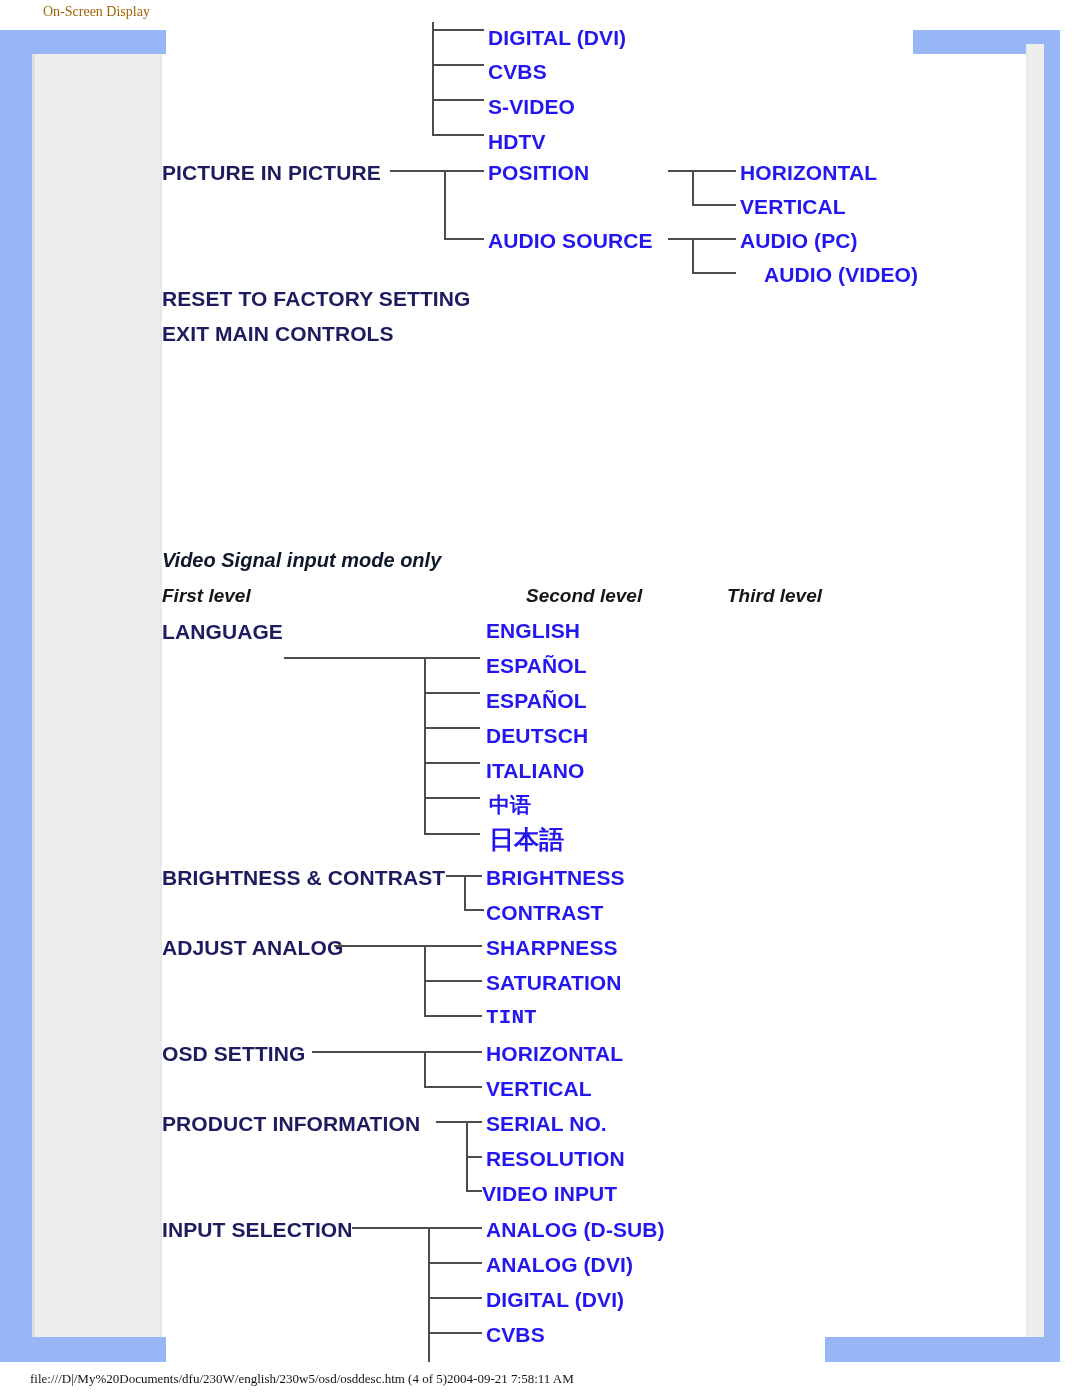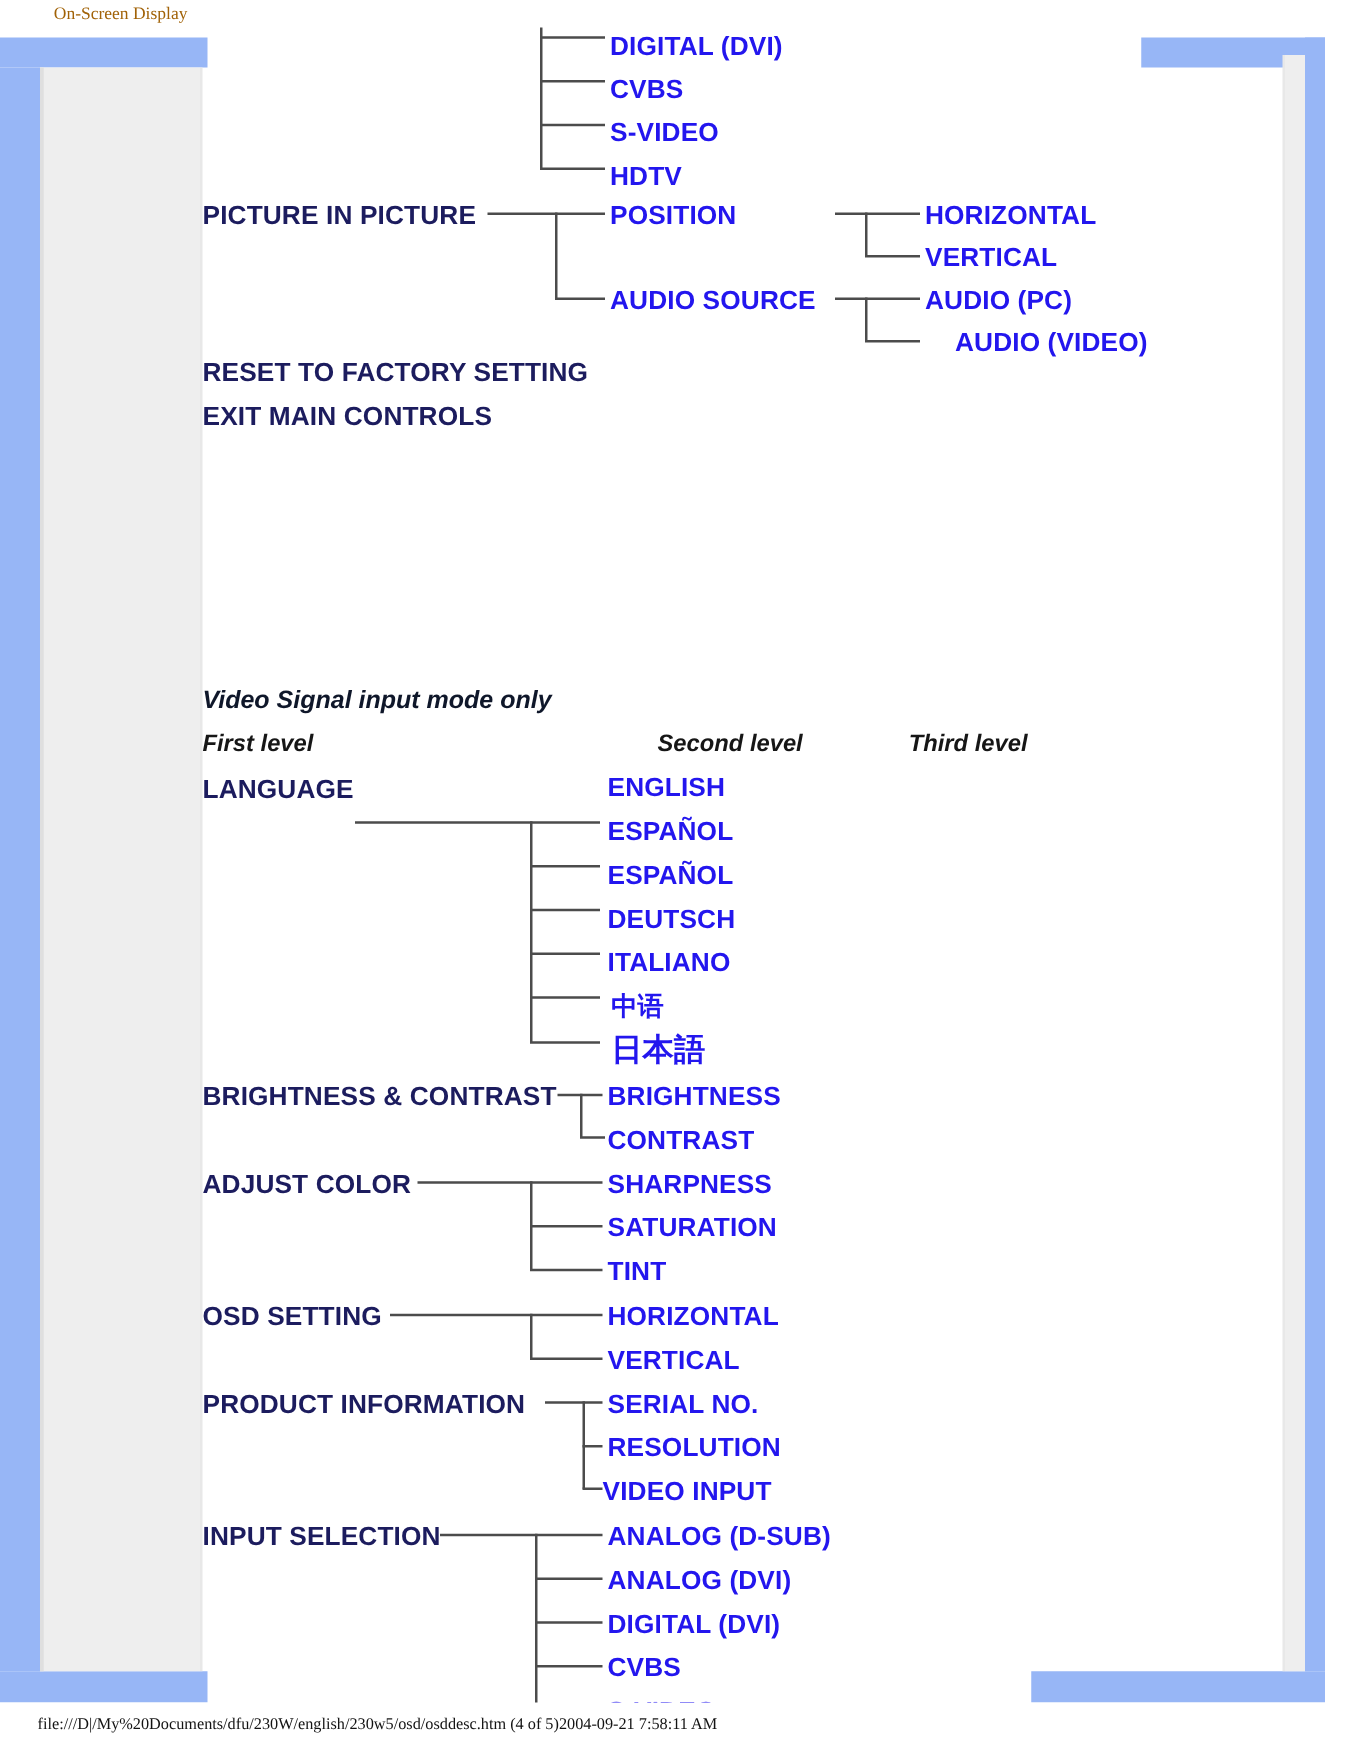--- a/index.html
+++ b/index.html
@@ -205,28 +205,28 @@
     <div class="node cjk" style="left:489px; top:791px;">中语</div>
     <div class="node cjk" style="left:489px; top:823px; font-size:25px;">日本語</div>
 
     <div class="node lvl1" style="left:162px; top:866px;">BRIGHTNESS &amp; CONTRAST</div>
     <div class="hline" style="left:446px; top:875px; width:36px;"></div>
     <div class="vline" style="left:464px; top:875px; height:35px;"></div>
     <div class="hline" style="left:464px; top:909px; width:20px;"></div>
     <div class="node lvl2" style="left:486px; top:866px;">BRIGHTNESS</div>
     <div class="node lvl2" style="left:486px; top:901px;">CONTRAST</div>
 
-    <div class="node lvl1" style="left:162px; top:936px;">ADJUST COLOR</div>
+    <div class="node lvl1" style="left:162px; top:936px;">ADJUST ANALOG</div>
     <div class="hline" style="left:334px; top:945px; width:148px;"></div>
     <div class="vline" style="left:424px; top:945px; height:71px;"></div>
     <div class="hline" style="left:424px; top:980px; width:58px;"></div>
     <div class="hline" style="left:424px; top:1015px; width:58px;"></div>
     <div class="node lvl2" style="left:486px; top:936px;">SHARPNESS</div>
     <div class="node lvl2" style="left:486px; top:971px;">SATURATION</div>
-    <div class="node lvl2" style="left:486px; top:1006px;">TINT</div>
+    <div class="node lvl2" style="left:486px; top:1006px;font-family:Liberation Mono, monospace;">TINT</div>
 
     <div class="node lvl1" style="left:162px; top:1042px;">OSD SETTING</div>
     <div class="hline" style="left:312px; top:1051px; width:170px;"></div>
     <div class="vline" style="left:424px; top:1051px; height:36px;"></div>
     <div class="hline" style="left:424px; top:1086px; width:58px;"></div>
     <div class="node lvl2" style="left:486px; top:1042px;">HORIZONTAL</div>
     <div class="node lvl2" style="left:486px; top:1077px;">VERTICAL</div>
 
     <div class="node lvl1" style="left:162px; top:1112px;">PRODUCT INFORMATION</div>
     <div class="hline" style="left:436px; top:1121px; width:46px;"></div>

